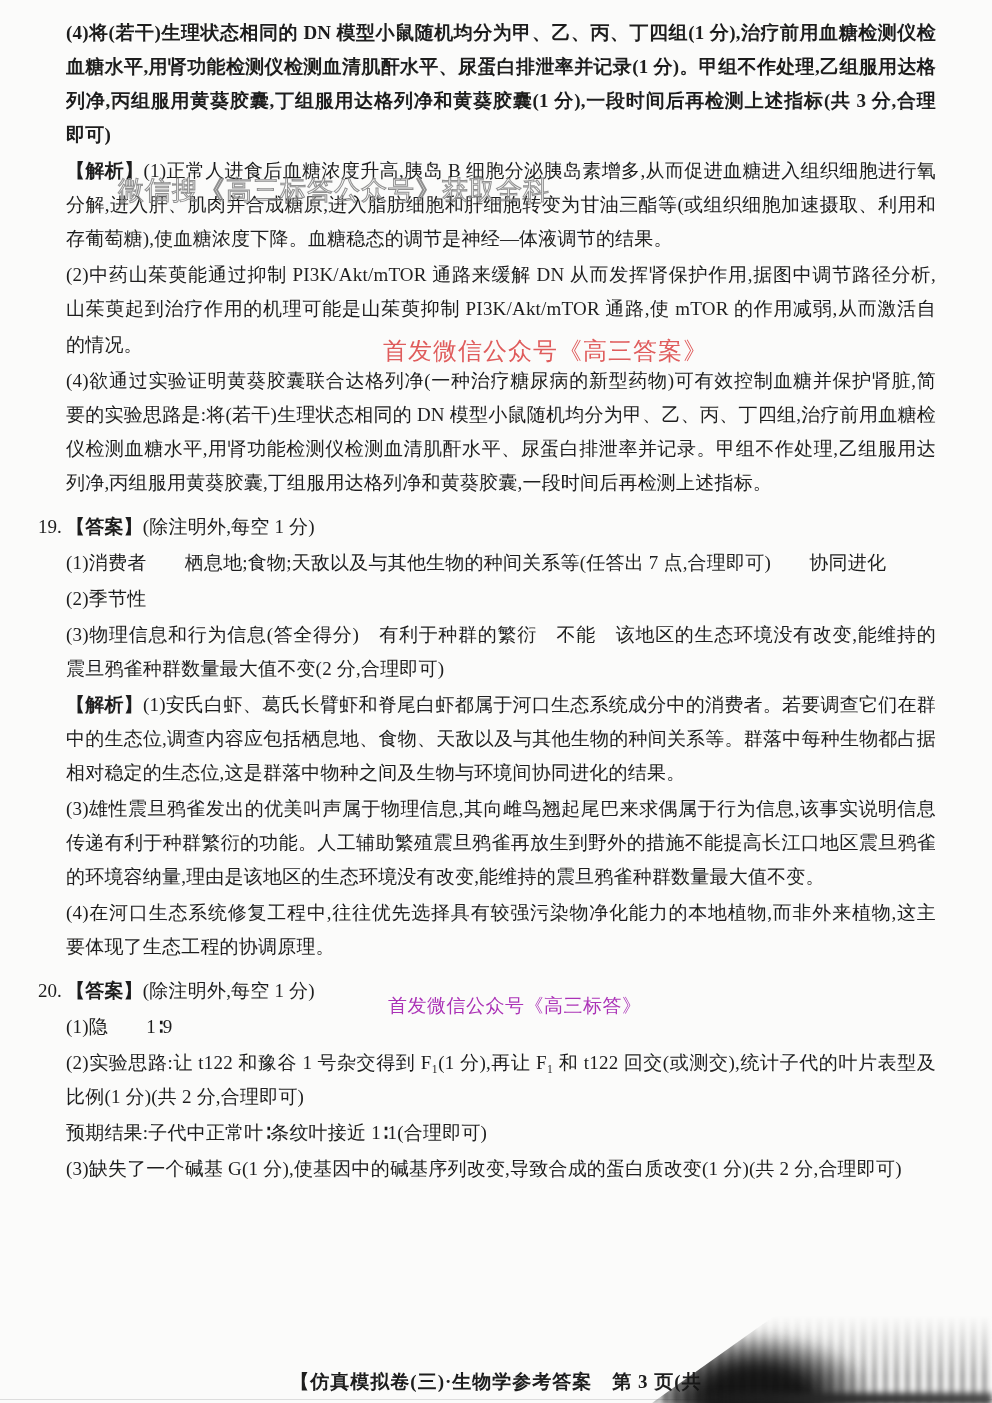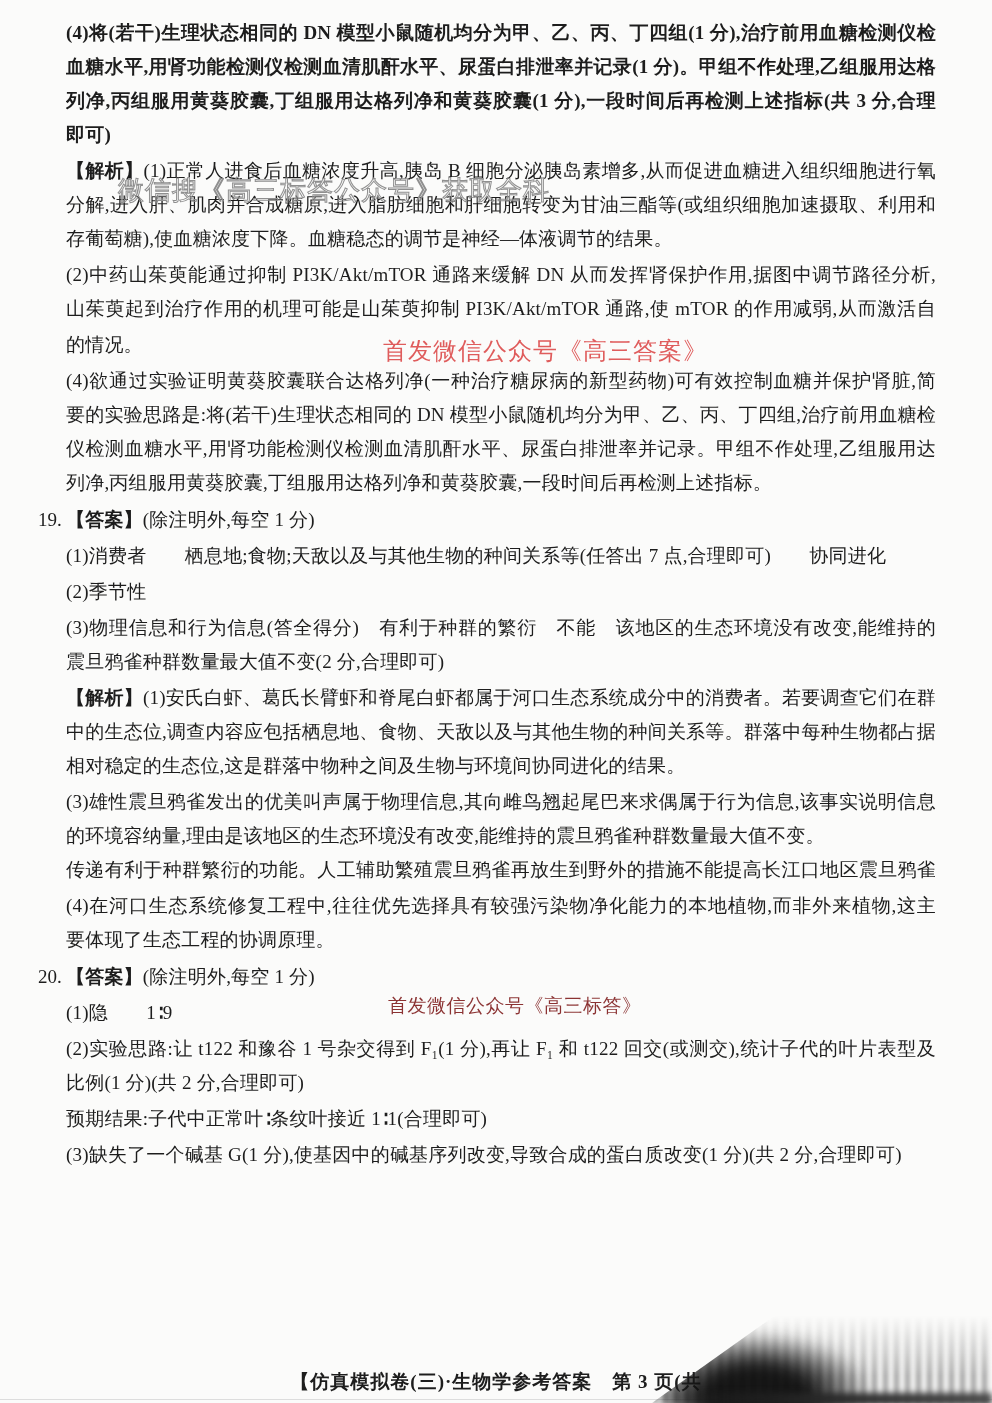--- a/index.html
+++ b/index.html
@@ -6,21 +6,21 @@
   body{
     width:992px;height:1403px;position:relative;overflow:hidden;
     background:#fbfbfa;
     font-family:"Liberation Serif","DejaVu Serif",serif;
     color:#1d1d1d;
   }
   .doc-body{
     position:absolute;left:66px;top:16px;width:870px;
   }
   .block{margin:0 0 2px 0;position:relative;}
-  .block.q{margin-top:3px;}
+  .block.q{margin-top:10px;}
   .block.bold .line{font-weight:700;}
   .line{
     font-size:19px;line-height:34px;height:34px;overflow:hidden;
     text-align:justify;text-align-last:justify;
     letter-spacing:0.2px;
   }
   .line.last{text-align-last:left;}
   .qnum{
     position:absolute;left:-28px;top:0;
     font-size:19px;line-height:34px;color:#1d1d1d;
@@ -34,21 +34,21 @@
     white-space:nowrap;pointer-events:none;
   }
   .watermark-red-top{
     position:absolute;left:383px;top:337px;
     font-size:24px;line-height:28px;letter-spacing:1px;
     color:#dd4f4f;opacity:0.92;white-space:nowrap;pointer-events:none;text-align:center;
   }
   .watermark-red-bottom{
     position:absolute;left:388px;top:995px;
     font-size:19px;line-height:22px;letter-spacing:0.5px;
-    color:#7f1d1d;opacity:0.9;white-space:nowrap;pointer-events:none;
+    color:#a21caf;opacity:0.9;white-space:nowrap;pointer-events:none;
   }
   .footer{
     position:absolute;left:0;right:0;bottom:8px;
     text-align:center;font-size:19px;font-weight:700;letter-spacing:1px;
     color:#1d1d1d;
   }
   .page-edge-line{
     position:absolute;left:0;right:0;bottom:3px;height:1px;
     background:#d0d0d0;opacity:0.7;
   }
@@ -117,22 +117,22 @@
       <div class="line">(3)物理信息和行为信息(答全得分)　有利于种群的繁衍　不能　该地区的生态环境没有改变,能维持的</div>
       <div class="line last">震旦鸦雀种群数量最大值不变(2 分,合理即可)</div>
     </div>
     <div class="block">
       <div class="line"><span class="lbl">【解析】</span>(1)安氏白虾、葛氏长臂虾和脊尾白虾都属于河口生态系统成分中的消费者。若要调查它们在群落</div>
       <div class="line">中的生态位,调查内容应包括栖息地、食物、天敌以及与其他生物的种间关系等。群落中每种生物都占据着</div>
       <div class="line last">相对稳定的生态位,这是群落中物种之间及生物与环境间协同进化的结果。</div>
     </div>
     <div class="block">
       <div class="line">(3)雄性震旦鸦雀发出的优美叫声属于物理信息,其向雌鸟翘起尾巴来求偶属于行为信息,该事实说明信息</div>
+      <div class="line">传递有利于种群繁衍的功能。人工辅助繁殖震旦鸦雀再放生到野外的措施不能提高长江口地区震旦鸦雀</div>
       <div class="line last">的环境容纳量,理由是该地区的生态环境没有改变,能维持的震旦鸦雀种群数量最大值不变。</div>
-      <div class="line">传递有利于种群繁衍的功能。人工辅助繁殖震旦鸦雀再放生到野外的措施不能提高长江口地区震旦鸦雀</div>
     </div>
     <div class="block">
       <div class="line">(4)在河口生态系统修复工程中,往往优先选择具有较强污染物净化能力的本地植物,而非外来植物,这主</div>
       <div class="line last">要体现了生态工程的协调原理。</div>
     </div>
     <div class="block q">
       <span class="qnum">20.</span>
       <div class="line last"><span class="lbl">【答案】</span>(除注明外,每空 1 分)</div>
     </div>
     <div class="block">

